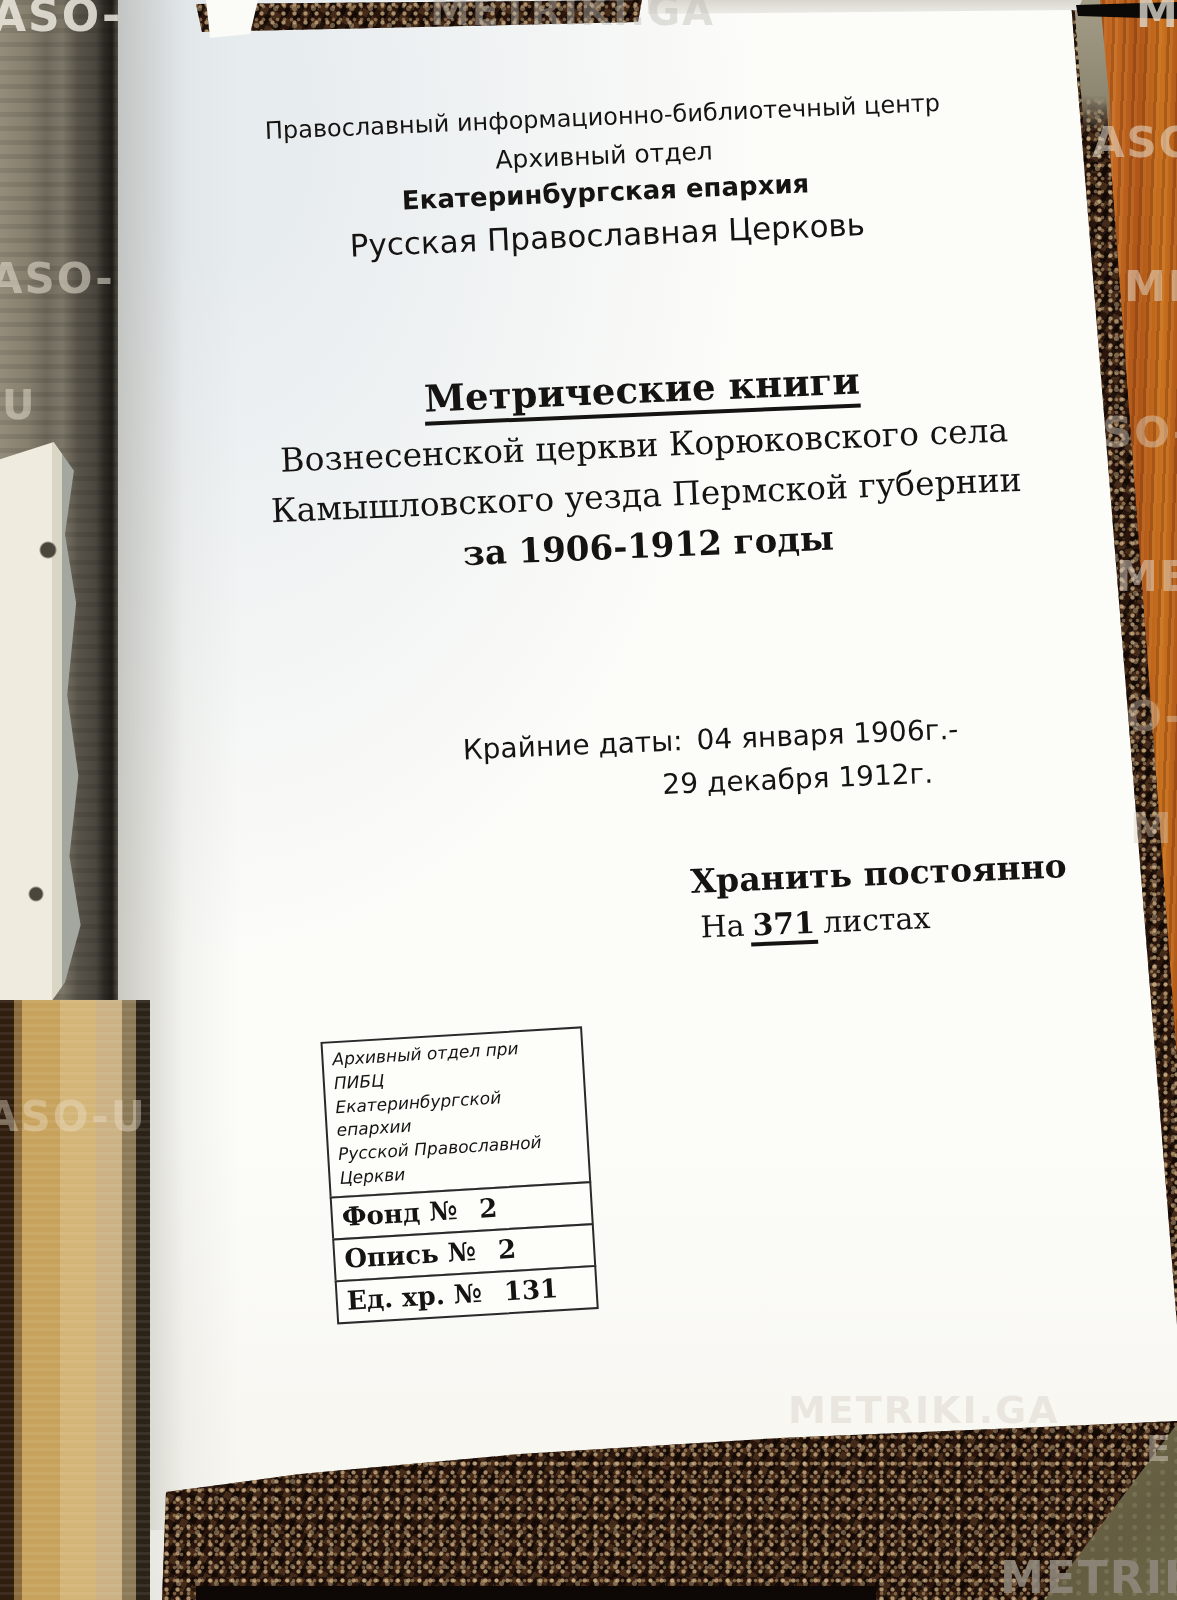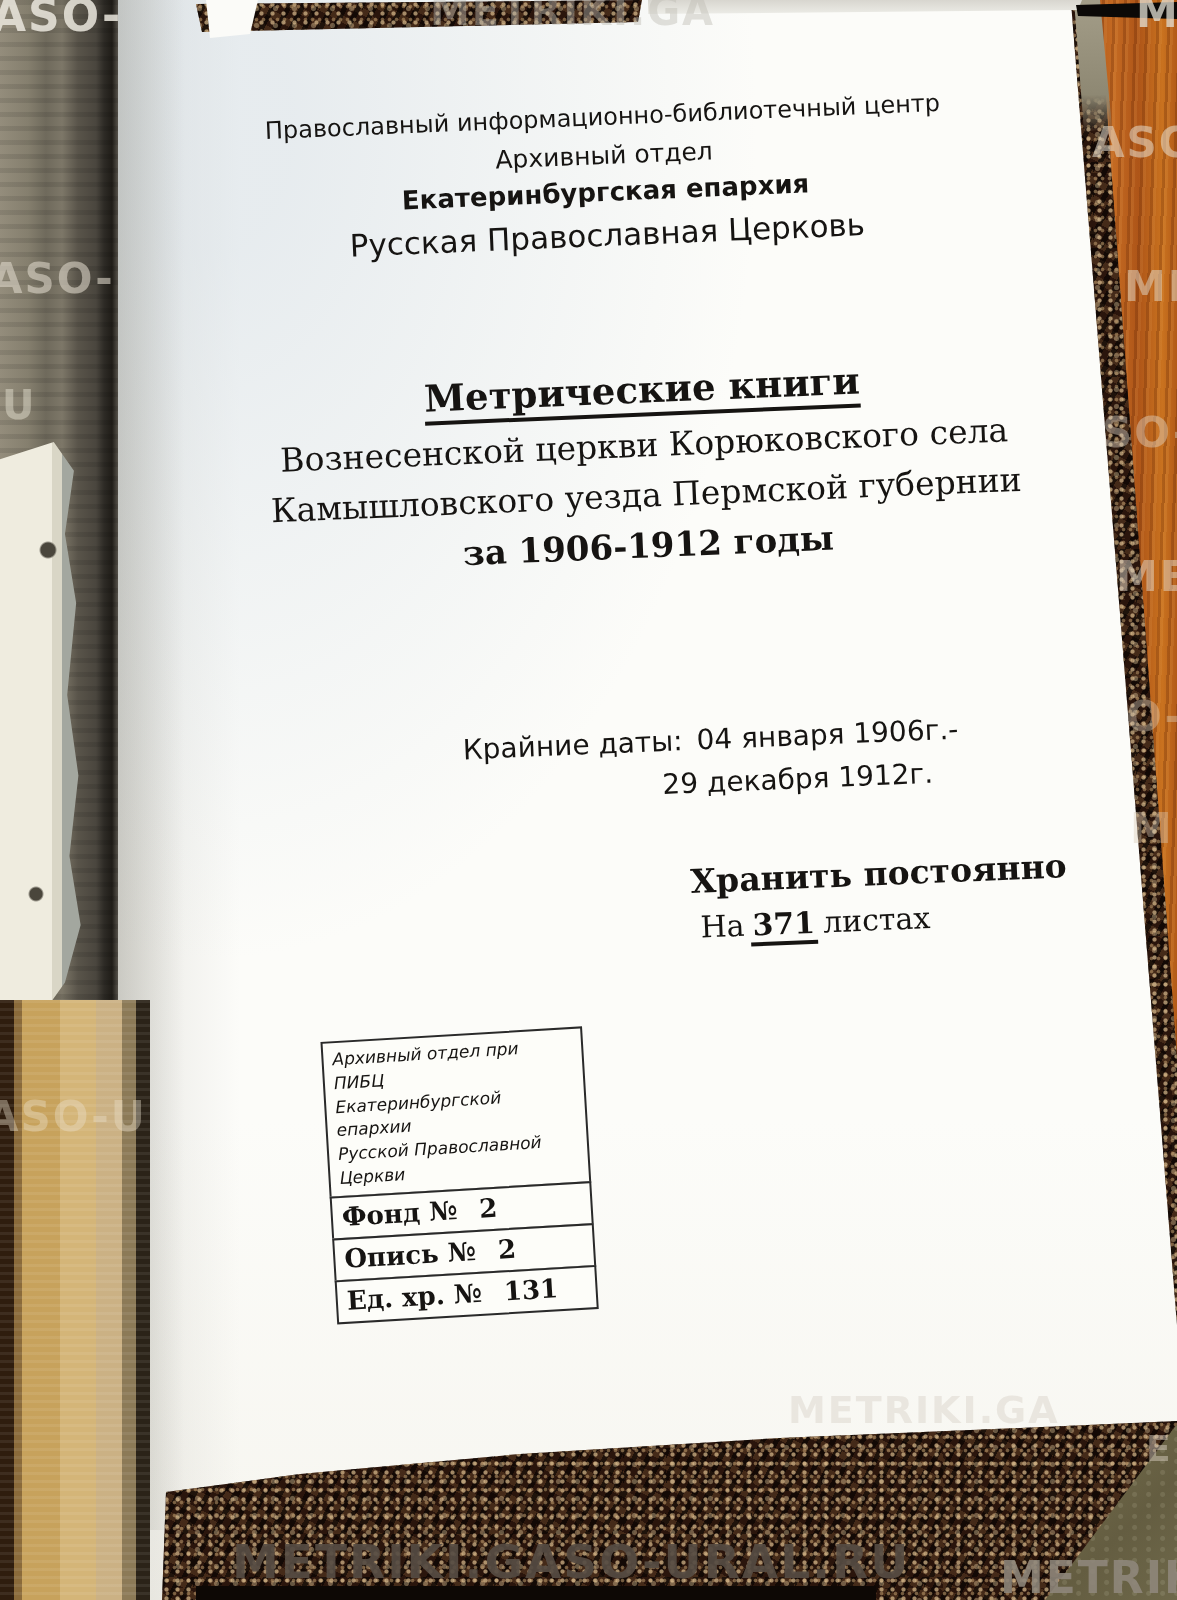--- a/index.html
+++ b/index.html
@@ -194,18 +194,17 @@
   <span class="wm wm3">ASO-</span>
   <span class="wm wm4">ME</span>
   <span class="wm wm5">SO-</span>
   <span class="wm wm6">ME</span>
   <span class="wm wm7">O-</span>
   <span class="wm wm8">ME</span>
   <span class="wm wm9">ASO-</span>
   <span class="wm wm10">U</span>
   <span class="wm wm11">ASO-U</span>
   <span class="wm wm12">METRIKI.GA</span>
-  <span class="wm wm13">METRIKI.GASO-URAL.RU</span>
   <span class="wm wm14">METRIKI.GASO-</span>
   <span class="wm wm15">E</span>
 
   <div class="bottom-black"></div>
 </div>
 
 </body></html>

